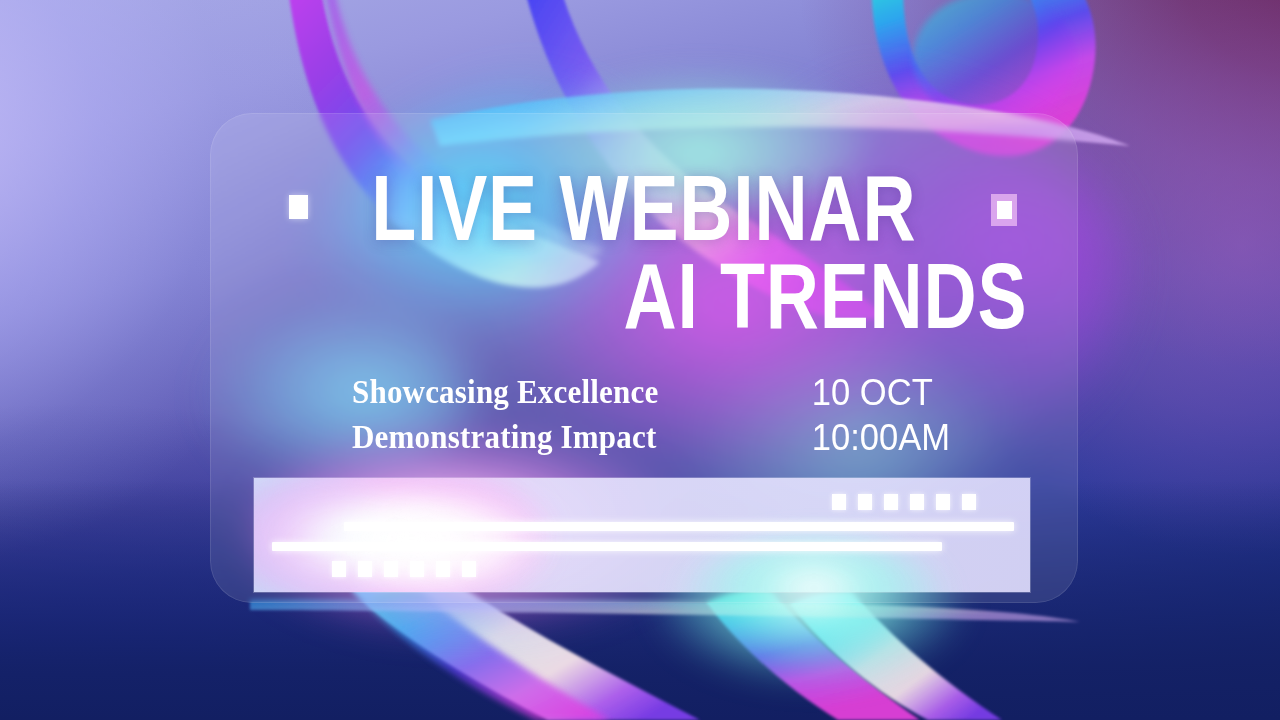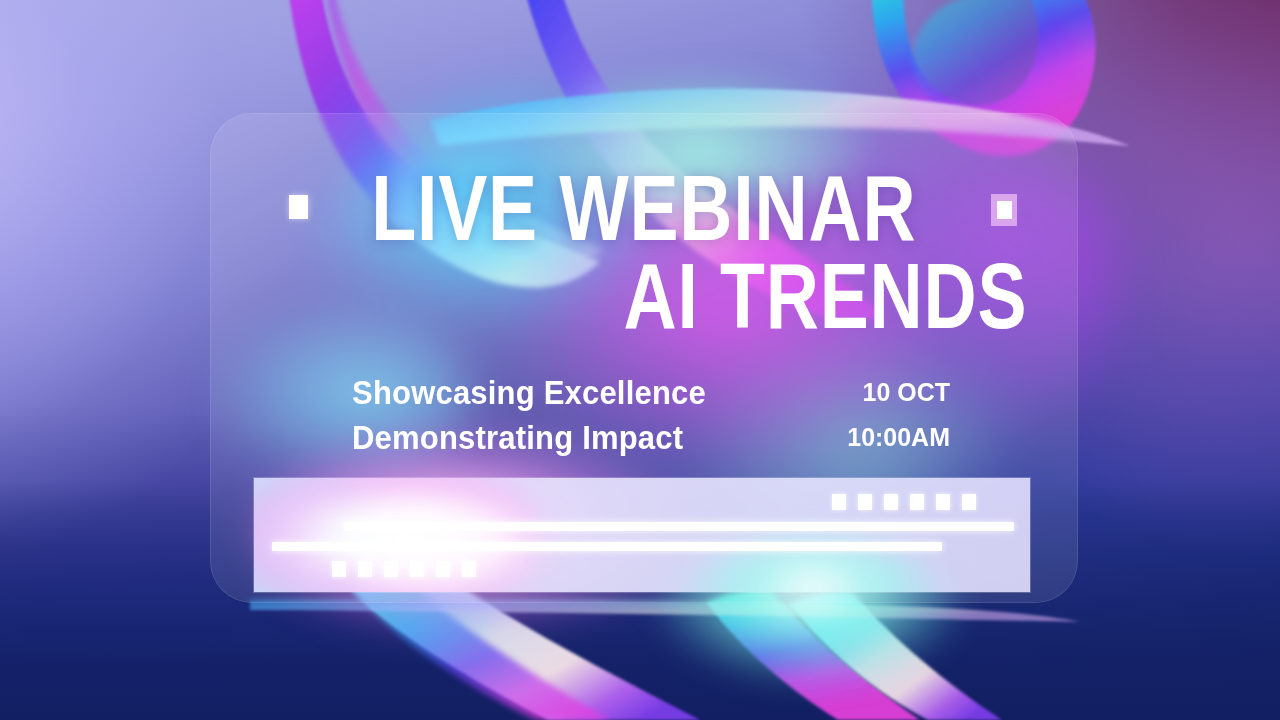--- a/index.html
+++ b/index.html
@@ -235,36 +235,35 @@
   .sub-row {
     position: absolute;
     left: 352px;
     top: 370px;
     width: 600px;
     display: flex;
     justify-content: space-between;
     align-items: flex-start;
   }
   .sub-left {
-    font-family: Liberation Sans, sans-serif;
+    font-family: Liberation Serif, serif;
     font-weight: 700;
     font-size: 33px;
     line-height: 45px;
     color: #ffffff;
     letter-spacing: 0.2px;
     white-space: nowrap;
   }
   .sub-left div { transform: scaleX(0.94); transform-origin: left center; }
   .sub-right {
     font-family: "Liberation Sans Narrow", "Liberation Sans", sans-serif;
-    font-weight: 700;
-    font-size: 26px;
+    font-weight: 400;
+    font-size: 36px;
     line-height: 45px;
     color: #ffffff;
-    text-align: right;
     white-space: nowrap;
     padding-right: 2px;
   }
   .sub-right div { transform: scaleX(0.96); transform-origin: right center; }
 
   
   .panel {
     position: absolute;
     left: 254px;
     top: 478px;

